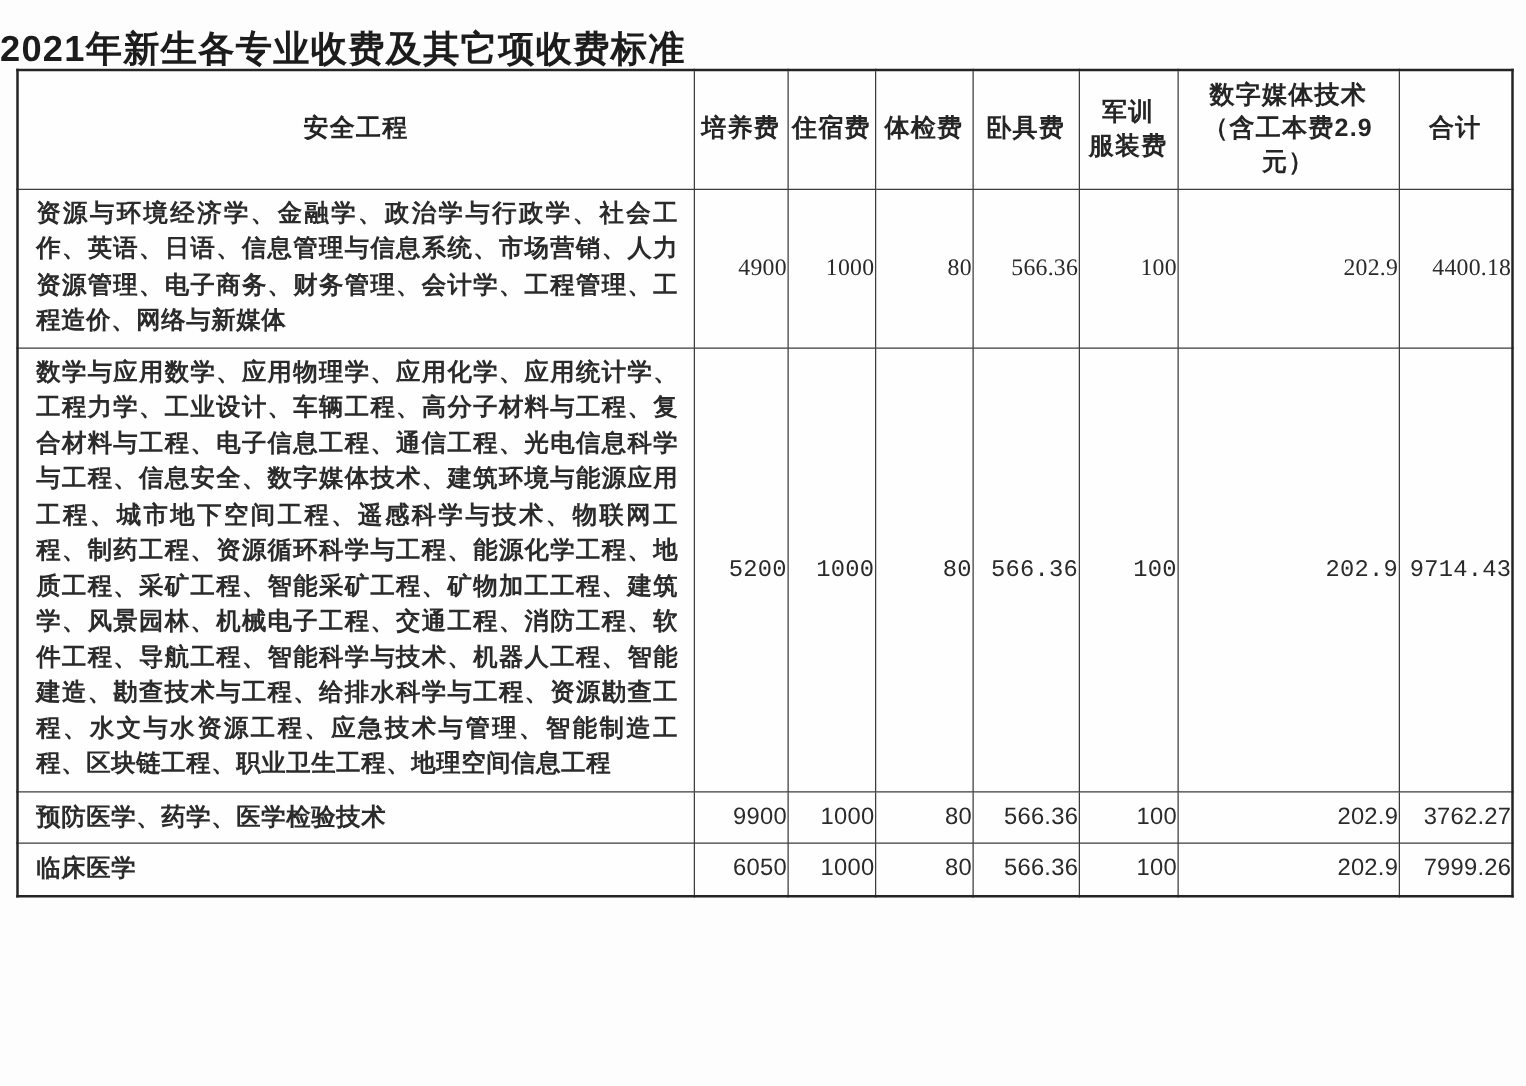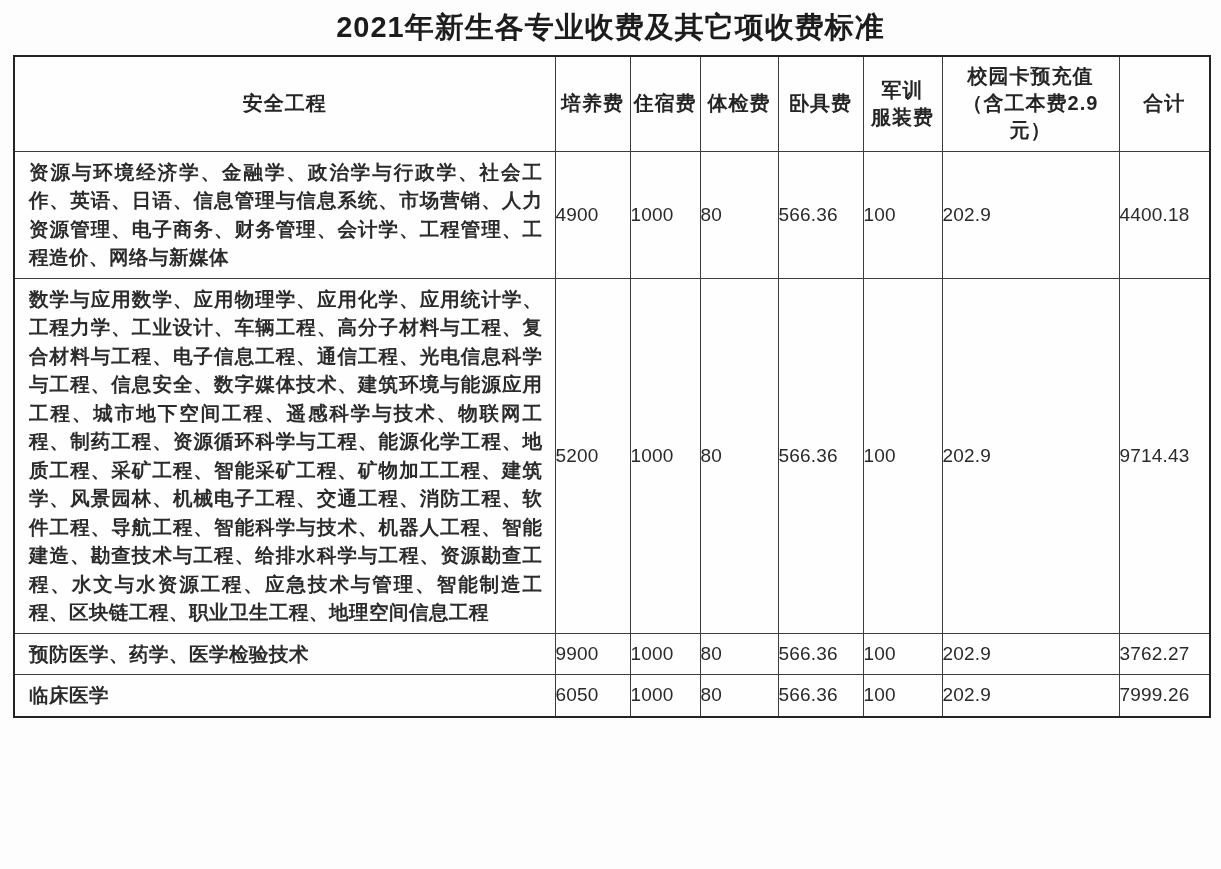--- a/index.html
+++ b/index.html
@@ -5,22 +5,22 @@
   html,body{margin:0;padding:0;}
   body{
     width:1221px;height:869px;
     background:#fdfdfd;
     font-family:"Liberation Sans","DejaVu Sans",sans-serif;
     color:#232323;
     position:relative;
     overflow:hidden;
   }
   .doc-title{
-    position:absolute;top:8px;left:0;width:1221px;
-    text-align:center;
+    position:absolute;top:20px;left:0;width:1221px;
+    text-align:left;
     font-size:29px;font-weight:bold;
     letter-spacing:1px;
     color:#1c1c1c;
   }
   table.fee-table{
     position:absolute;left:13px;top:55px;
     width:1197px;
     border-collapse:collapse;
     table-layout:fixed;
     border:2px solid #242424;
@@ -39,21 +39,21 @@
   }
   td.major{
     font-size:19.5px;font-weight:bold;color:#2b2b2b;
     text-align:justify;text-justify:inter-ideograph;
     line-height:28.5px;
     padding:6px 12px 6px 14px;
     letter-spacing:0.5px;
   }
   td.num{
     font-size:19px;font-weight:normal;color:#2a2a2a;
-    text-align:left;
+    text-align:right;
     letter-spacing:0.2px;
   }
 </style>
 </head>
 <body>
 
 <div class="doc-title">2021年新生各专业收费及其它项收费标准</div>
 
 <table class="fee-table">
   <colgroup>
@@ -72,38 +72,38 @@
     <th>安全工程</th>
     <th>培养费</th>
     <th>住宿费</th>
     <th>体检费</th>
     <th>卧具费</th>
     <th>
       <div>军训</div>
       <div>服装费</div>
     </th>
     <th>
-      <div>校园卡预充值</div>
+      <div>数字媒体技术</div>
       <div>（含工本费2.9元）</div>
     </th>
     <th>合计</th>
   </tr>
 
-  <tr style="height:113px;">
+  <tr style="height:113px;font-family:Liberation Serif, serif;">
     <td class="major">资源与环境经济学、金融学、政治学与行政学、社会工作、英语、日语、信息管理与信息系统、市场营销、人力资源管理、电子商务、财务管理、会计学、工程管理、工程造价、网络与新媒体</td>
     <td class="num">4900</td>
     <td class="num">1000</td>
     <td class="num">80</td>
     <td class="num">566.36</td>
     <td class="num">100</td>
     <td class="num">202.9</td>
     <td class="num">4400.18</td>
   </tr>
 
-  <tr style="height:290px;">
+  <tr style="height:290px;font-family:Liberation Mono, monospace;">
     <td class="major">数学与应用数学、应用物理学、应用化学、应用统计学、工程力学、工业设计、车辆工程、高分子材料与工程、复合材料与工程、电子信息工程、通信工程、光电信息科学与工程、信息安全、数字媒体技术、建筑环境与能源应用工程、城市地下空间工程、遥感科学与技术、物联网工程、制药工程、资源循环科学与工程、能源化学工程、地质工程、采矿工程、智能采矿工程、矿物加工工程、建筑学、风景园林、机械电子工程、交通工程、消防工程、软件工程、导航工程、智能科学与技术、机器人工程、智能建造、勘查技术与工程、给排水科学与工程、资源勘查工程、水文与水资源工程、应急技术与管理、智能制造工程、区块链工程、职业卫生工程、地理空间信息工程</td>
     <td class="num">5200</td>
     <td class="num">1000</td>
     <td class="num">80</td>
     <td class="num">566.36</td>
     <td class="num">100</td>
     <td class="num">202.9</td>
     <td class="num">9714.43</td>
   </tr>
 

